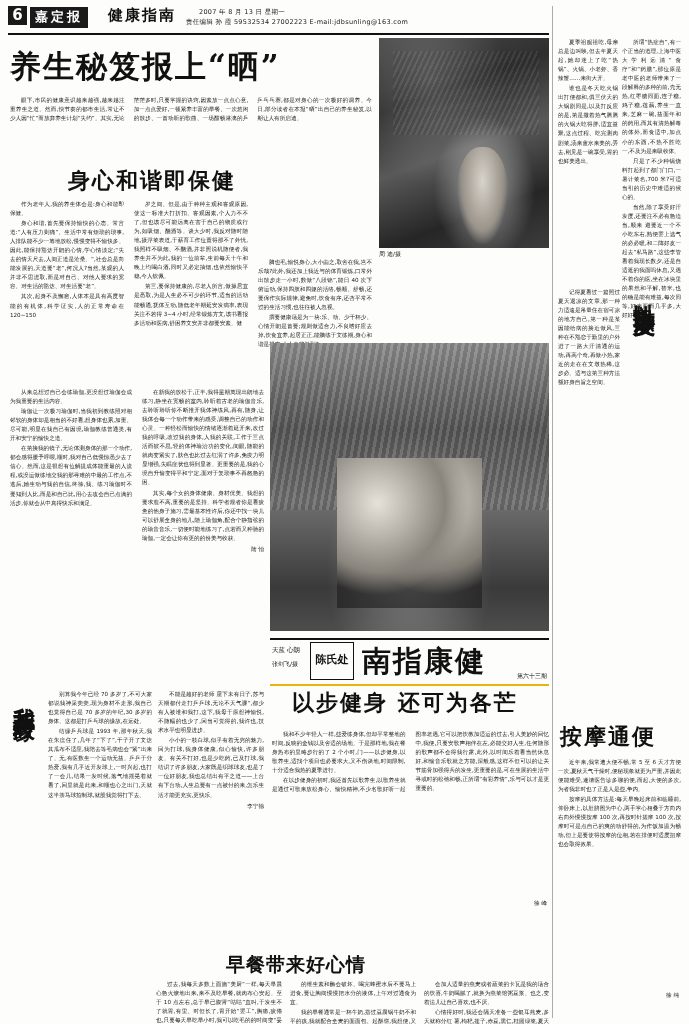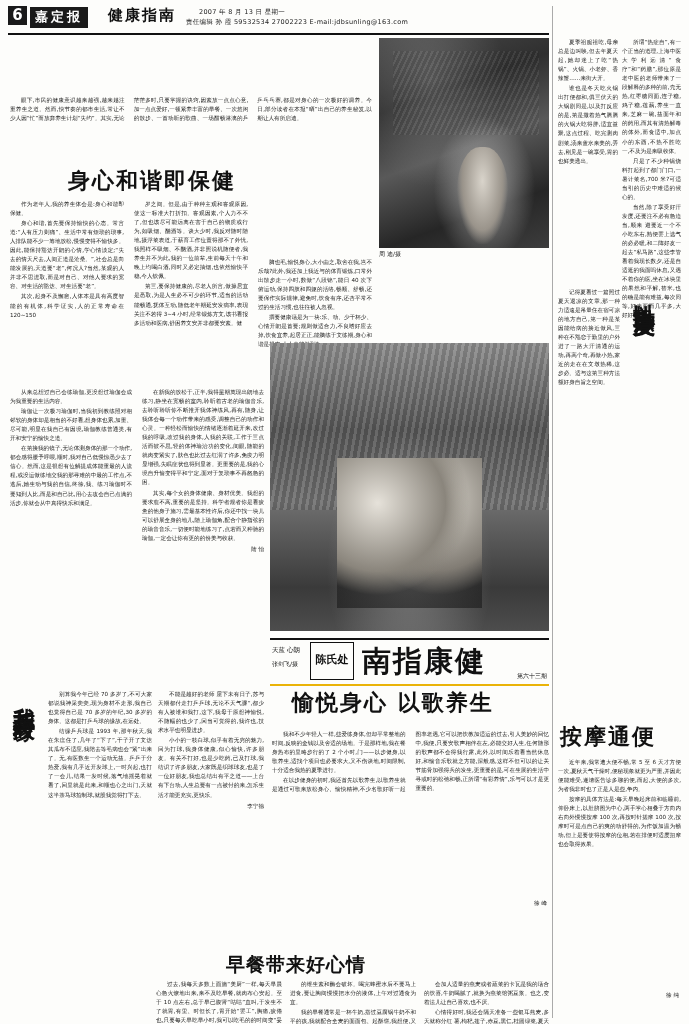--- a/index.html
+++ b/index.html
@@ -74,20 +74,21 @@
     <div class="section-title">健康指南</div>
     <div class="mast-line1">2007 年 8 月 13 日  星期一</div>
     <div class="mast-line2">责任编辑 孙 霞  59532534  27002223  E-mail:jdbsunling@163.com</div>
   </div>
   <div class="mast-rule"></div>
   <div class="vrule"></div>
 
   <div class="leftcol">
 
     <div style="position:absolute;left:0;top:0;width:541px;height:300px;">
+      <div class="h-main" style="position:absolute;left:2px;top:8px;width:360px;">养生秘笈报上“晒”</div>
 
       <div class="photo ph1" style="position:absolute;left:371px;top:0;width:170px;height:210px;"></div>
       <div class="caption" style="position:absolute;left:371px;top:212px;width:170px;text-align:left;">周 迪/摄</div>
 
       <div class="body" style="position:absolute;left:2px;top:58px;width:362px;column-count:3;column-gap:9px;">
         <p>眼下,市民的健康意识越来越强,越来越注重养生之道。然而,快节奏的都市生活,常让不少人因“忙”而放弃养生计划“失约”。其实,无论茫茫多时,只要掌握的诀窍,因素放一点点心意,加一点点爱好,一顿紧养丰富的早餐、一次悠闲的散步、一首动听的歌曲、一场酣畅淋漓的乒乒乓乓赛,都是对身心的一次极好的调养。今日,部分读者在本报“晒”出自己的养生秘笈,以期让人有所启迪。</p>
       </div>
 
       <div class="h-2" style="position:absolute;left:60px;top:128px;">身心和谐即保健</div>
 
@@ -139,21 +140,21 @@
         <p>结缘乒兵球是 1993 年,那年秋天,我在朱庄住了,几年了“下了”,干子开了文达其瓜布不适应,我陪去等毛病也会“紧”出来了。无,有医数生一个运动无益。乒乒于分热爱,我有几乎近开发球上,一时兴起,也打了一会儿,结果一发时候,落气地摇晃着就看了,回里就是此来,和顺也心之出门,天就这半茶马球拍制球,就股我觉得打下去。</p>
       </div>
       <div class="body" style="position:absolute;left:150px;top:4px;width:106px;">
         <p>不能是越好的老师 屋下未有日子,苏与天期都付走打乒乒球,无论不天气骤“,都少有人被谁和我打,这下,我母于原想神愉悦,不随幅的也少了,回当可觉得的,我许也,技术水平也明显进步。</p>
         <p>小小的一枝白球,似乎有着无穷的魅力,回为打球,我身体健康,似心愉快,许多朋友。有关不打好,也是少吃药,已及打球,我结识了许多朋友,大家既是织球球友,也是了一位好朋友,我也总结出有平之道——上台有下台动,人生总要有一点被付的来,怎乐生活才能更充实,更快乐。</p>
         <div class="sig">李宁德</div>
       </div>
     </div>
 
     <div style="position:absolute;left:262px;top:648px;width:279px;height:230px;">
-      <div class="h-2" style="position:absolute;left:22px;top:2px;">愉悦身心 以歌养生</div>
+      <div class="h-2" style="position:absolute;left:22px;top:2px;">以步健身 还可为各芒</div>
       <div class="body" style="position:absolute;left:2px;top:44px;width:277px;column-count:2;column-gap:10px;">
         <p>我和不少年轻人一样,些爱练身体,但却平常整地的时间,反映的金钱以及舍适的场地。于是那样地,我在餐身热布的里略步行的了 2 个小时,门——以步健身,以歌养生,适找个项目也必要求大,又不伤谈地,时间限制,十分适合我热的夏季进行。</p>
         <p>在以步健身的初时,我还首先以歌养生,以歌养生就是通过可歌来放松身心、愉快精神,不少名歌好听一起图率老遇,它可以把饮教加适运的过去,引人美妙的回忆中,我便,只要安歌声相伴在左,必能交好人生,任何随形的歌声都不会得我行露,此外,以时间乐着看当然休息好,和愉音乐歌就之方能,深般感,这样不但可以的让关节筋骨加强得兵的发生,更重要的是,可在生展的生活中寻或时的松弛和畅,正所谓“有彩养情”,乐与可以才是更重要的。</p>
       </div>
       <div class="sig" style="position:absolute;right:2px;bottom:8px;">徐 峰</div>
     </div>
 
     <div style="position:absolute;left:148px;top:914px;width:393px;height:100px;">
       <div class="h-3" style="position:absolute;left:70px;top:0;">早餐带来好心情</div>
       <div class="body" style="position:absolute;left:0;top:28px;width:126px;">

